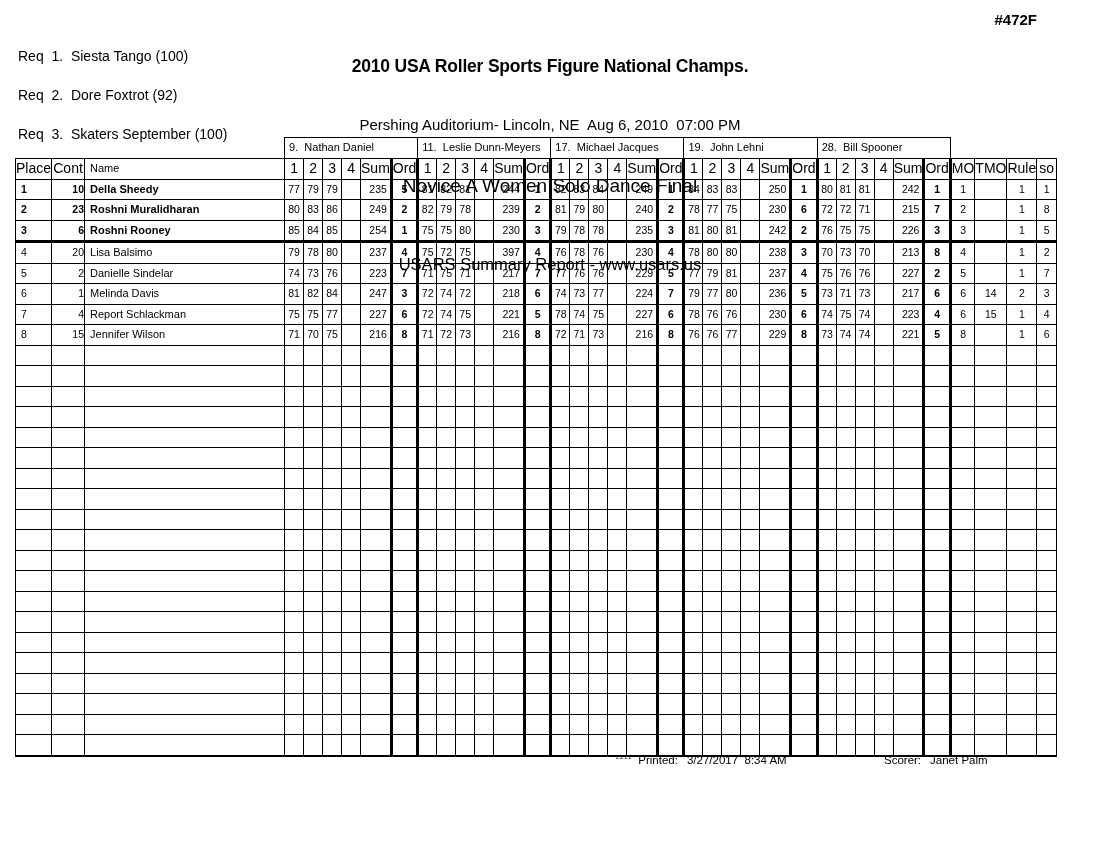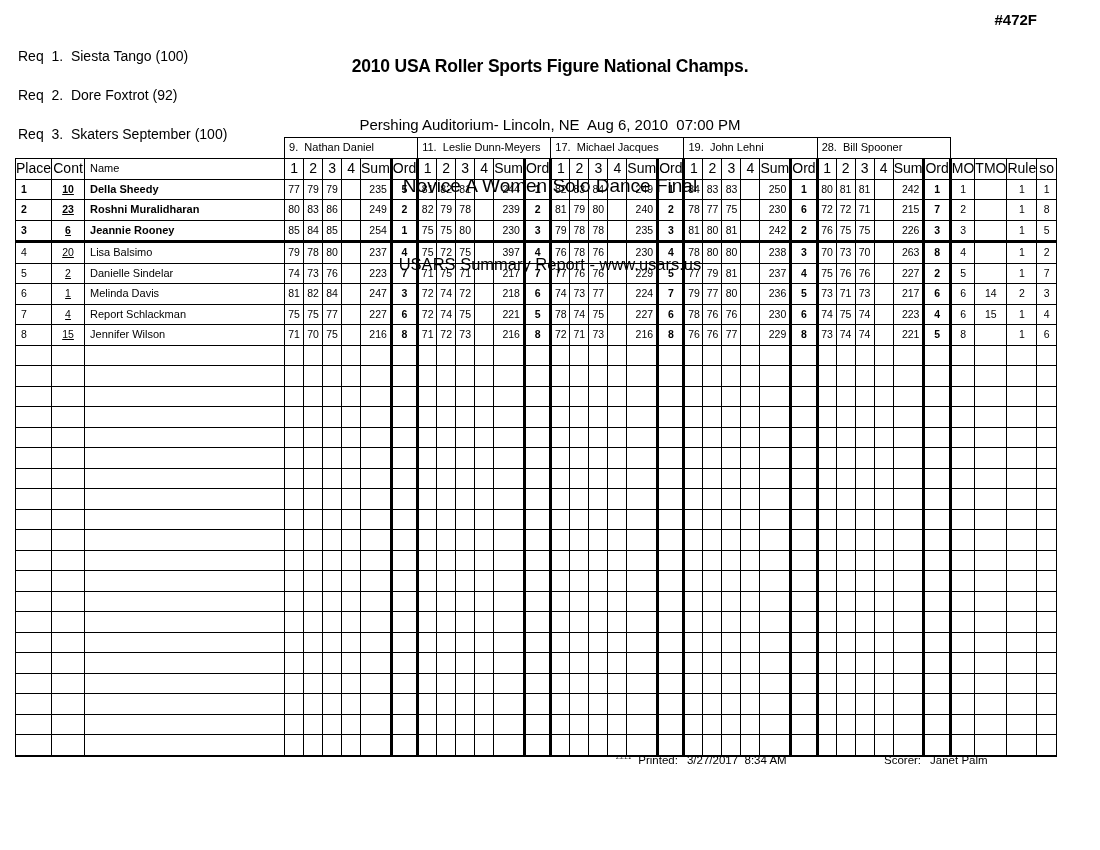--- a/index.html
+++ b/index.html
@@ -20,21 +20,21 @@
   .results { position:absolute; left:15px; top:137px; border-collapse:collapse; table-layout:fixed; font-size:10.5px; }
   .results td, .results th {
     border:1px solid #000; height:19.5px; line-height:19.5px;
     padding:0; overflow:hidden; white-space:nowrap;
   }
   .results .nob   { border:none; }
   .results .jlabel{ text-align:left; padding-left:4px; font-size:11px; font-weight:normal; white-space:pre; height:20px; }
   .results th.h   { font-size:14px; font-weight:normal; text-align:center; }
   .results th.name, .results td.name { text-align:left; padding-left:5px; font-size:11px; }
   .results td.place { text-align:left; padding-left:5px; }
-  .results td.cont  { text-align:center;text-decoration:underline; }
+  .results td.cont  { text-align:right; }
   .results td.mark  { text-align:center; }
   .results td.sum   { text-align:right; padding-right:3px; }
   .results td.ord, .results th.ord { border-left-width:3px; border-right-width:3px; }
   .results td.ord   { font-weight:bold; text-align:center; }
   tr.toprow td.place, tr.toprow td.cont, tr.toprow td.name { font-weight:bold; }
   tr.cutoff td { border-bottom:3px solid #000; }
   .results tr:last-child td { border-bottom:2px solid #000; }
   
   .footer { position:absolute; top:754px; left:0; width:1100px; font-size:11.5px; }
   .fleft  { position:absolute; left:616px; white-space:pre; }
@@ -223,21 +223,21 @@
         <td class="sum">215</td>
         <td class="ord">7</td>
         <td class="mark">2</td>
         <td class="mark"></td>
         <td class="mark">1</td>
         <td class="mark">8</td>
       </tr>
       <tr class="toprow cutoff">
         <td class="place">3</td>
         <td class="cont">6</td>
-        <td class="name">Jeannie Rooney</td>
+        <td class="name">Roshni Rooney</td>
         <td class="mark">85</td>
         <td class="mark">84</td>
         <td class="mark">85</td>
         <td class="mark"></td>
         <td class="sum">254</td>
         <td class="ord">1</td>
         <td class="mark">75</td>
         <td class="mark">75</td>
         <td class="mark">80</td>
         <td class="mark"></td>
@@ -291,21 +291,21 @@
         <td class="mark">78</td>
         <td class="mark">80</td>
         <td class="mark">80</td>
         <td class="mark"></td>
         <td class="sum">238</td>
         <td class="ord">3</td>
         <td class="mark">70</td>
         <td class="mark">73</td>
         <td class="mark">70</td>
         <td class="mark"></td>
-        <td class="sum">263</td>
+        <td class="sum">213</td>
         <td class="ord">8</td>
         <td class="mark">4</td>
         <td class="mark"></td>
         <td class="mark">1</td>
         <td class="mark">2</td>
       </tr>
       <tr class="">
         <td class="place">5</td>
         <td class="cont">2</td>
         <td class="name">Danielle Sindelar</td>

